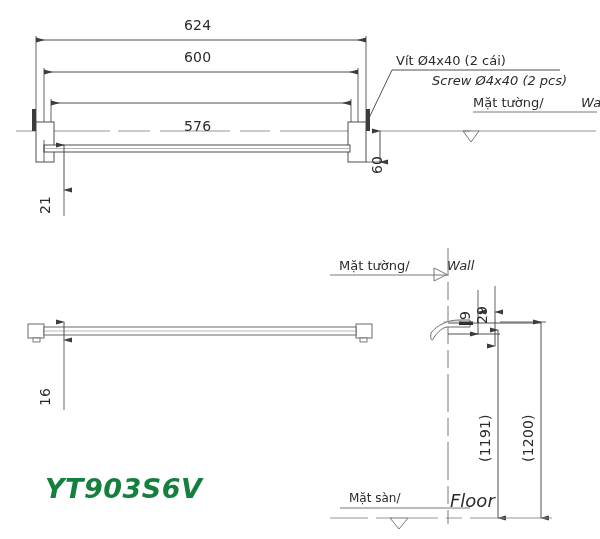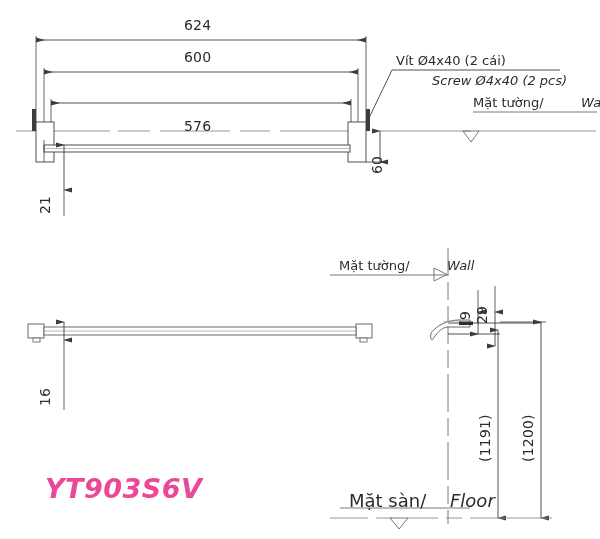--- a/index.html
+++ b/index.html
@@ -43,21 +43,21 @@
   }
   .label-vn { font-style: normal; }
   .label-en { font-style: italic; margin-left: 36px; }
   .model-no {
     position: absolute;
     font-family: "DejaVu Sans", sans-serif;
     font-weight: bold;
     font-style: italic;
     font-size: 27px;
     letter-spacing: 0.5px;
-    color: #ec4899;
+    color: #15803d;
     white-space: nowrap;
   }
 </style>
 </head>
 <body>
 
 <div id="stage">
 
   <svg width="600" height="539" viewBox="0 0 600 539">
     <defs>
@@ -233,21 +233,21 @@
   <div class="txt label-en" style="left:396px; top:74px; font-size:13px;">Screw Ø4x40 (2 pcs)</div>
 
   <div class="txt label-vn" style="left:473px; top:96px; font-size:13px;">Mặt tường/</div>
   <div class="txt label-en" style="left:545px; top:96px; font-size:13px;">Wall</div>
 
   <div class="txt dim-num rot90" style="left:52px; top:392px;">16</div>
 
   <div class="txt label-vn" style="left:339px; top:259px; font-size:13px;">Mặt tường/</div>
   <div class="txt label-en" style="left:411px; top:259px; font-size:13px;">Wall</div>
 
-  <div class="txt label-vn" style="left:349px; top:492px; font-size:18px;">Mặt sàn/</div>
+  <div class="txt label-vn" style="left:349px; top:492px; font-size:12px;">Mặt sàn/</div>
   <div class="txt label-en" style="left:414px; top:492px; font-size:18px;">Floor</div>
 
   <div class="txt dim-num rot90" style="left:472px; top:306px;">9</div>
 
   <div class="txt dim-num rot90" style="left:489px; top:310px;">29</div>
 
   <div class="txt dim-num rot90" style="left:492px; top:448px;">(1191)</div>
 
   <div class="txt dim-num rot90" style="left:535px; top:448px;">(1200)</div>
 

